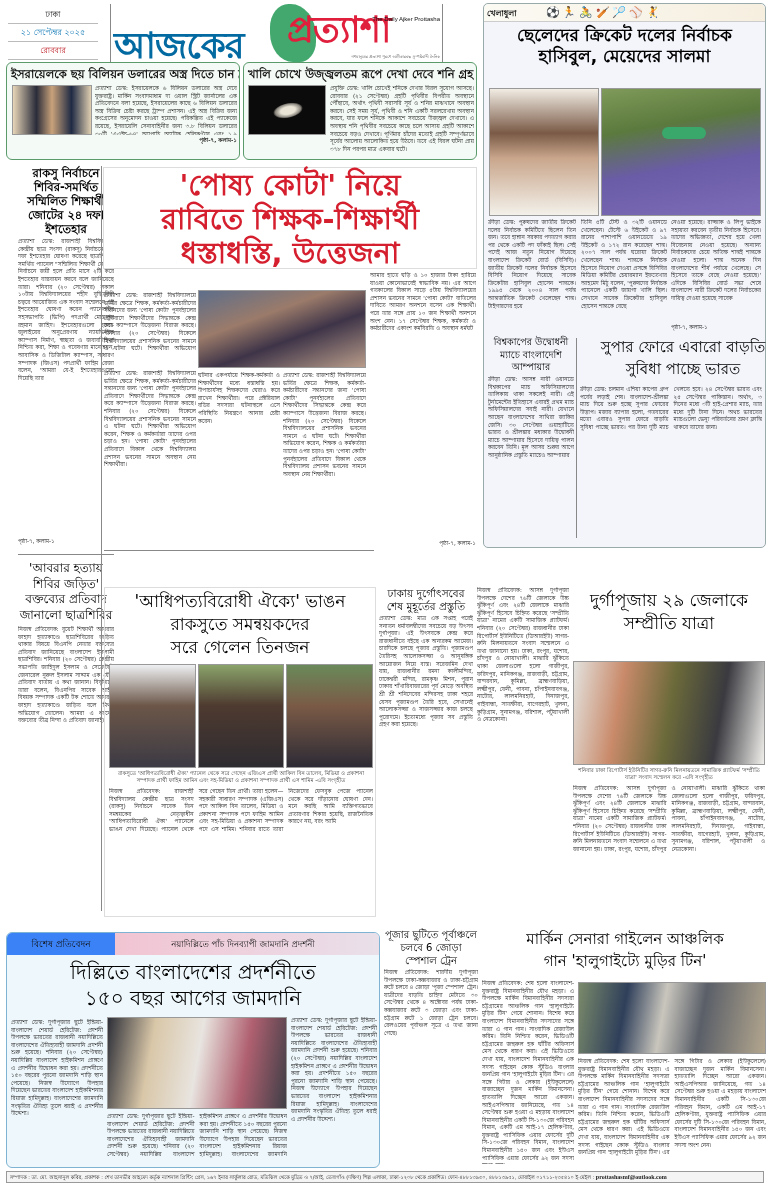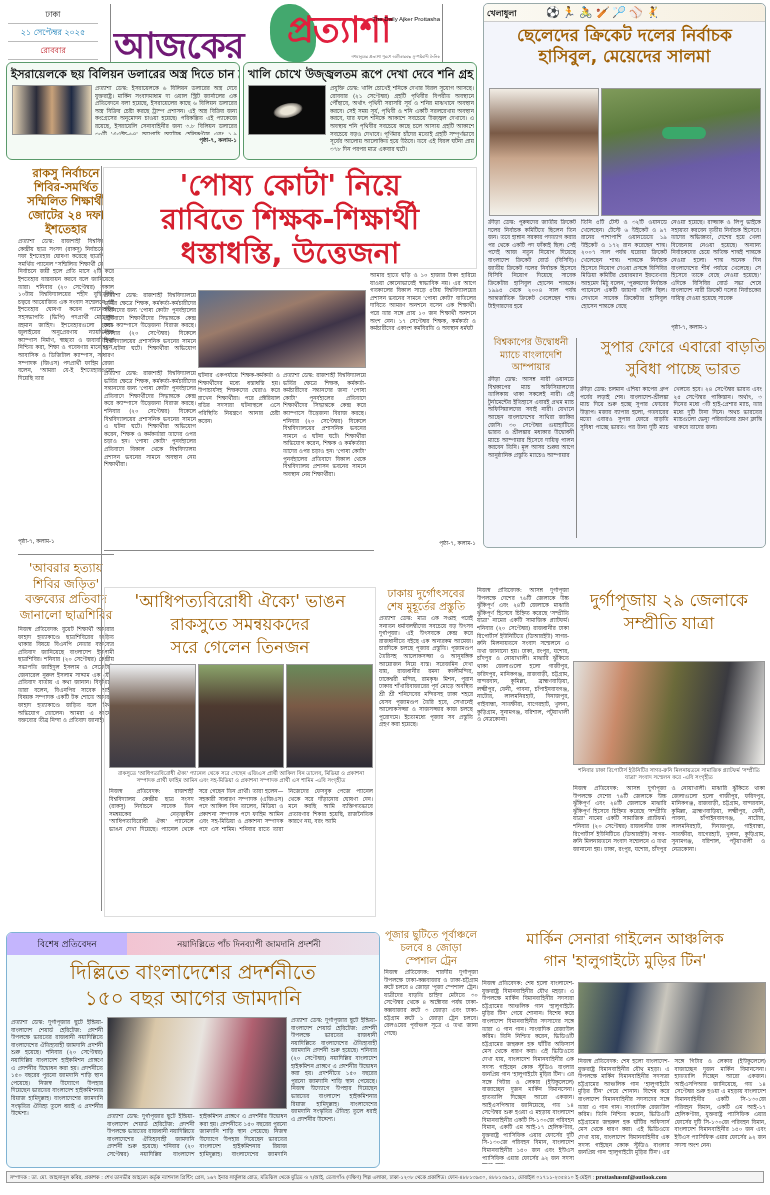--- a/index.html
+++ b/index.html
@@ -1,35 +1,35 @@
 <!DOCTYPE html>
 <html><head>
 <meta charset="utf-8">
 <style>
   * { box-sizing: border-box; margin: 0; padding: 0; }
   body { width: 770px; height: 1195px; background: #ffffff; font-family: "DejaVu Sans", sans-serif; color: #111; overflow: hidden; position: relative; }
   .abs { position: absolute; }
   .body-text { font-size: 5.6px; line-height: 7.6px; color: #222; text-align: justify; overflow: hidden; }
-  .hl { font-family: "DejaVu Sans", sans-serif; font-weight: bold; text-align: center; color: #a16207; }
+  .hl { font-family: "DejaVu Sans", sans-serif; font-weight: bold; text-align: center; color: #000000; }
   .photo { background: linear-gradient(135deg, #7b6a5e 0%, #b59f8e 40%, #4a4f5c 100%); border: 1px solid #999; overflow: hidden; }
   .cap { font-size: 5.4px; line-height: 7px; color: #333; text-align: center; }
   .box { border: 1px solid #5a9a6b; border-radius: 6px; background: #f4faf5; }
   .rule { background: #888; }
 
   
   #date-block { left: 8px; top: 6px; width: 90px; }
   #date-block div { text-align: center; font-size: 8px; border-bottom: 1px solid #bbb; padding: 2px 0 2px 0; }
   #date-city { color: #111; }
   #date-en { color: #1a7fb8; }
   #date-day { color: #c0262e; }
   #date-bn { color: #111; }
   #mast-divider-l { left: 110px; top: 4px; width: 1px; height: 58px; }
   #logo { left: 112px; top: 2px; width: 330px; height: 62px; }
   #logo .en { position: absolute; right: 2px; top: 14px; font-size: 6px; font-family: "Liberation Sans", sans-serif; color: #111; }
-  #logo .w1 { position: absolute; left: 2px; top: 16px; font-size: 36px; font-weight: bold; color: #701a75; letter-spacing: -1px; }
+  #logo .w1 { position: absolute; left: 2px; top: 16px; font-size: 36px; font-weight: bold; color: #0369a1; letter-spacing: -1px; }
   #logo .w2 { position: absolute; left: 175px; top: 0; font-size: 36px; font-weight: bold; color: #e01f3d; letter-spacing: -1px; }
   #logo .map { position: absolute; left: 158px; top: 2px; width: 46px; height: 58px; background: #2f9e5e; border-radius: 40% 55% 35% 50%; opacity: .9; }
   #logo .tag { position: absolute; right: 2px; top: 52px; font-size: 4px; color: #333; }
   #mast-divider-r { left: 442px; top: 4px; width: 1px; height: 58px; }
 
   
   #box-trump { left: 6px; top: 62px; width: 234px; height: 98px; }
   #box-saturn { left: 243px; top: 62px; width: 234px; height: 98px; }
   .box-title { font-size: 11.5px; font-weight: bold; padding: 3px 4px 2px; white-space: nowrap; overflow: hidden; color: #111; }
 
@@ -155,35 +155,35 @@
     <div>দুর্গাপূজায় ২৯ জেলাকে</div>
     <div>সম্প্রীতি যাত্রা</div>
   </div>
   <div class="photo" style="position:absolute;left:96px;top:74px;width:192px;height:104px;background:linear-gradient(100deg,#e3e2de 0%,#c98a6a 25%,#6b6a3a 50%,#3a3a40 75%,#f0efeb 100%);"></div>
   <div class="cap" style="position:absolute;left:96px;top:180px;width:192px;">শনিবার ঢাকা রিপোর্টার্স ইউনিটির সাগর-রুনি মিলনায়তনে সামাজিক প্ল্যাটফর্ম 'সম্প্রীতি যাত্রা' সংবাদ সম্মেলন করে -এবি সংগৃহীত</div>
   <div class="body-text" style="position:absolute;left:96px;top:198px;width:192px;height:128px;column-count:2;column-gap:5px;">নিজস্ব প্রতিবেদক: আসন্ন দুর্গাপূজা উপলক্ষে দেশের ৭৬টি জেলাকে উচ্চ ঝুঁকিপূর্ণ এবং ২৪টি জেলাকে মাঝারি ঝুঁকিপূর্ণ হিসেবে চিহ্নিত করেছে 'সম্প্রীতি যাত্রা' নামের একটি সামাজিক প্ল্যাটফর্ম। শনিবার (২০ সেপ্টেম্বর) রাজধানীর ঢাকা রিপোর্টার্স ইউনিটিতে (ডিআরইউ) সাগর-রুনি মিলনায়তনে সংবাদ সম্মেলনে এ তথ্য জানানো হয়। ঢাকা, রংপুর, যশোর, চাঁদপুর ও নোয়াখালী। মাঝারি ঝুঁকিতে থাকা জেলাগুলো হলো গাজীপুর, ফরিদপুর, মানিকগঞ্জ, রাজবাড়ী, চট্টগ্রাম, বান্দরবান, কুমিল্লা, ব্রাহ্মণবাড়িয়া, লক্ষ্মীপুর, ফেনী, পাবনা, চাঁপাইনবাবগঞ্জ, নাটোর, লালমনিরহাট, দিনাজপুর, গাইবান্ধা, সাতক্ষীরা, বাগেরহাট, খুলনা, কুড়িগ্রাম, সুনামগঞ্জ, বরিশাল, পটুয়াখালী ও নেত্রকোনা।</div>
 </div>
 
 <div class="abs" style="left:6px;top:932px;width:374px;height:236px;border:1px solid #7fb3d3;border-radius:6px;background:#eef7fb;overflow:hidden;">
   <div style="display:flex;height:22px;">
-    <div style="width:120px;background:#c4b5fd;color:#111;font-size:9px;line-height:22px;text-align:center;">বিশেষ প্রতিবেদন</div>
+    <div style="width:108px;background:#3b82f6;color:#111;font-size:9px;line-height:22px;text-align:center;">বিশেষ প্রতিবেদন</div>
     <div style="flex:1;background:linear-gradient(90deg,#f2c4d2,#e9e0ea);color:#111;font-size:8.5px;line-height:22px;text-align:center;padding-right:8px;">নয়াদিল্লিতে পাঁচ দিনব্যাপী জামদানি প্রদর্শনী</div>
   </div>
   <div class="hl" style="font-size:20px;line-height:26px;font-weight:normal;margin-top:4px;">
     <div>দিল্লিতে বাংলাদেশের প্রদর্শনীতে</div>
     <div>১৫০ বছর আগের জামদানি</div>
   </div>
   <div class="body-text" style="position:absolute;left:4px;top:86px;width:92px;height:144px;">প্রত্যাশা ডেস্ক: দুর্গাপূজার ছুটে ইন্ডিয়া-বাংলাদেশ শেয়ার্ড হেরিটেজ: প্রদর্শনী উপলক্ষে ভারতের রাজধানী নয়াদিল্লিতে বাংলাদেশের ঐতিহ্যবাহী জামদানি প্রদর্শনী শুরু হয়েছে। শনিবার (২০ সেপ্টেম্বর) নয়াদিল্লির বাংলাদেশ হাইকমিশন প্রাঙ্গণে এ প্রদর্শনীর উদ্বোধন করা হয়। প্রদর্শনীতে ১৫০ বছরের পুরনো জামদানি শাড়ি স্থান পেয়েছে। নিজস্ব উদ্যোগে উপহার দিয়েছেন ভারতের বাংলাদেশ হাইকমিশনার রিয়াজ হামিদুল্লাহ। বাংলাদেশের জামদানি সংস্কৃতির ঐতিহ্য তুলে ধরাই এ প্রদর্শনীর উদ্দেশ্য।</div>
   <div class="photo" style="position:absolute;left:100px;top:84px;width:180px;height:92px;background:linear-gradient(100deg,#2d2f38 0%,#d9c7a8 25%,#e8e4df 50%,#b06070 75%,#3e3e46 100%);"></div>
   <div class="body-text" style="position:absolute;left:100px;top:180px;width:180px;height:50px;column-count:2;column-gap:5px;">প্রত্যাশা ডেস্ক: দুর্গাপূজার ছুটে ইন্ডিয়া-বাংলাদেশ শেয়ার্ড হেরিটেজ: প্রদর্শনী উপলক্ষে ভারতের রাজধানী নয়াদিল্লিতে বাংলাদেশের ঐতিহ্যবাহী জামদানি প্রদর্শনী শুরু হয়েছে। শনিবার (২০ সেপ্টেম্বর) নয়াদিল্লির বাংলাদেশ হাইকমিশন প্রাঙ্গণে এ প্রদর্শনীর উদ্বোধন করা হয়। প্রদর্শনীতে ১৫০ বছরের পুরনো জামদানি শাড়ি স্থান পেয়েছে। নিজস্ব উদ্যোগে উপহার দিয়েছেন ভারতের বাংলাদেশ হাইকমিশনার রিয়াজ হামিদুল্লাহ। বাংলাদেশের জামদানি সংস্কৃতির ঐতিহ্য তুলে ধরাই এ প্রদর্শনীর উদ্দেশ্য।</div>
   <div class="body-text" style="position:absolute;left:284px;top:84px;width:86px;height:146px;">প্রত্যাশা ডেস্ক: দুর্গাপূজার ছুটে ইন্ডিয়া-বাংলাদেশ শেয়ার্ড হেরিটেজ: প্রদর্শনী উপলক্ষে ভারতের রাজধানী নয়াদিল্লিতে বাংলাদেশের ঐতিহ্যবাহী জামদানি প্রদর্শনী শুরু হয়েছে। শনিবার (২০ সেপ্টেম্বর) নয়াদিল্লির বাংলাদেশ হাইকমিশন প্রাঙ্গণে এ প্রদর্শনীর উদ্বোধন করা হয়। প্রদর্শনীতে ১৫০ বছরের পুরনো জামদানি শাড়ি স্থান পেয়েছে। নিজস্ব উদ্যোগে উপহার দিয়েছেন ভারতের বাংলাদেশ হাইকমিশনার রিয়াজ হামিদুল্লাহ। বাংলাদেশের জামদানি সংস্কৃতির ঐতিহ্য তুলে ধরাই এ প্রদর্শনীর উদ্দেশ্য।</div>
 </div>
 
 <div class="abs" style="left:384px;top:928px;width:94px;height:238px;">
-  <div class="hl" style="font-size:10px;line-height:13px;font-weight:normal;">পূজার ছুটিতে পূর্বাঞ্চলে চলবে ৪ জোড়া স্পেশাল ট্রেন</div>
+  <div class="hl" style="font-size:10px;line-height:13px;font-weight:normal;">পূজার ছুটিতে পূর্বাঞ্চলে চলবে 6 জোড়া স্পেশাল ট্রেন</div>
   <div class="body-text" style="height:190px;margin-top:2px;">নিজস্ব প্রতিবেদক: শারদীয় দুর্গাপূজা উপলক্ষে ঢাকা-কক্সবাজার ও ঢাকা-চট্টগ্রাম রুটে চলবে ৪ জোড়া 'পূজা স্পেশাল' ট্রেন। যাত্রীদের বাড়তি চাহিদা মেটাতে ৩০ সেপ্টেম্বর থেকে ৪ অক্টোবর পর্যন্ত ঢাকা-কক্সবাজার রুটে ৩ জোড়া এবং ঢাকা-চট্টগ্রাম রুটে ১ জোড়া ট্রেন চলবে। রেলওয়ের পূর্বাঞ্চল সূত্রে এ তথ্য জানা গেছে।</div>
 </div>
 
 <div class="abs" style="left:482px;top:928px;width:286px;height:238px;">
   <div class="hl" style="font-size:15px;line-height:22px;font-weight:normal;">
     <div>মার্কিন সেনারা গাইলেন আঞ্চলিক</div>
     <div>গান 'হালুগাইট্যে মুড়ির টিন'</div>
   </div>
   <div class="body-text" style="position:absolute;left:0;top:52px;width:92px;height:184px;">নিজস্ব প্রতিবেদক: শেষ হলো বাংলাদেশ-যুক্তরাষ্ট্র বিমানবাহিনীর যৌথ মহড়া। এ উপলক্ষে মার্কিন বিমানবাহিনীর সদস্যরা চট্টগ্রামের আঞ্চলিক গান 'হালুগাইট্যে মুড়ির টিন' গেয়ে শোনান। বিশেষ করে বাংলাদেশ বিমানবাহিনীর সদস্যদের সঙ্গে তারা এ গান গান। সাংবাদিক রেজাউল করিম। তিনি নিশ্চিত করেন, ভিডিওটি চট্টগ্রামের জহুরুল হক ঘাঁটির অফিসার্স মেস থেকে ধারণ করা। এই ভিডিওতে দেখা যায়, বাংলাদেশ বিমানবাহিনীর এক সদস্য গাইছেন কোক স্টুডিও বাংলার জনপ্রিয় গান 'হালুগাইট্যে মুড়ির টিন'। এর সঙ্গে গিটার ও লেকার (ইউকুলেলে) বাজাচ্ছেন দুজন মার্কিন বিমানসেনা। হাততালি দিচ্ছেন আরো একজন। আইএসপিআর জানিয়েছে, গত ১৪ সেপ্টেম্বর শুরু হওয়া এ মহড়ায় বাংলাদেশ বিমানবাহিনীর একটি সি-১৩০জে পরিবহন বিমান, একটি এম আই-১৭ হেলিকপ্টার, যুক্তরাষ্ট্র প্যাসিফিক এয়ার ফোর্সের দুটি সি-১৩০জে পরিবহন বিমান, বাংলাদেশ বিমানবাহিনীর ১৫০ জন এবং ইউএস প্যাসিফিক এয়ার ফোর্সের ৯২ জন সদস্য অংশ নেন।</div>
   <div class="photo" style="position:absolute;left:96px;top:54px;width:188px;height:72px;background:linear-gradient(100deg,#7a8a6a 0%,#2f3f5a 25%,#c9c6bd 45%,#5a5f68 65%,#b3a68e 100%);"></div>

